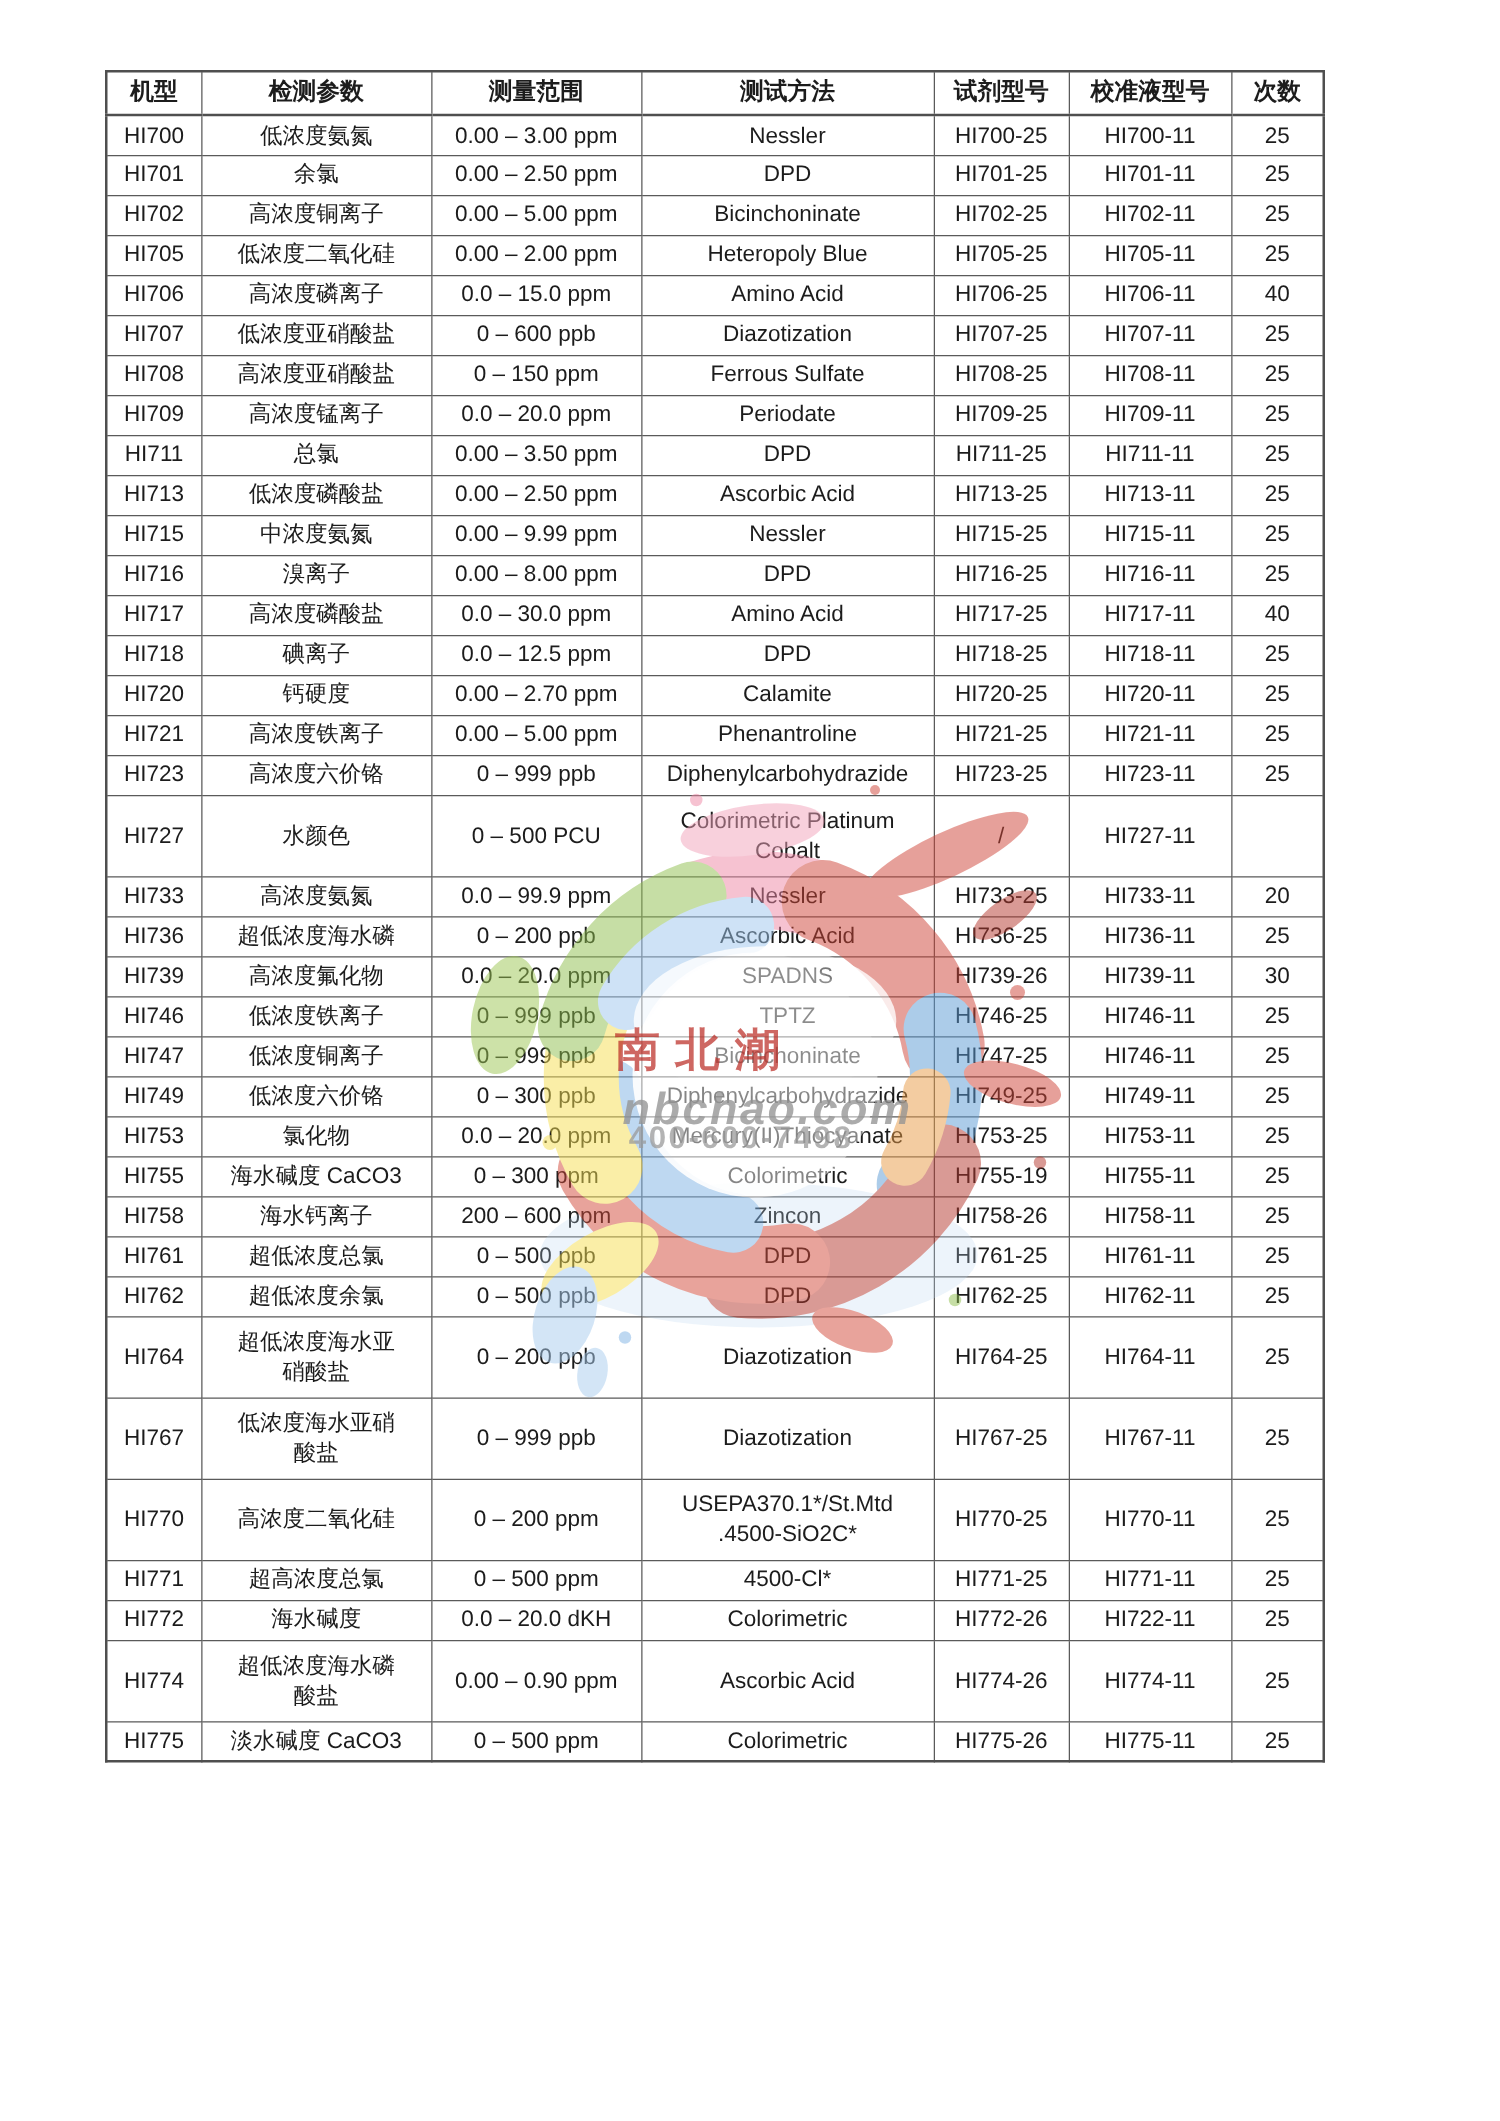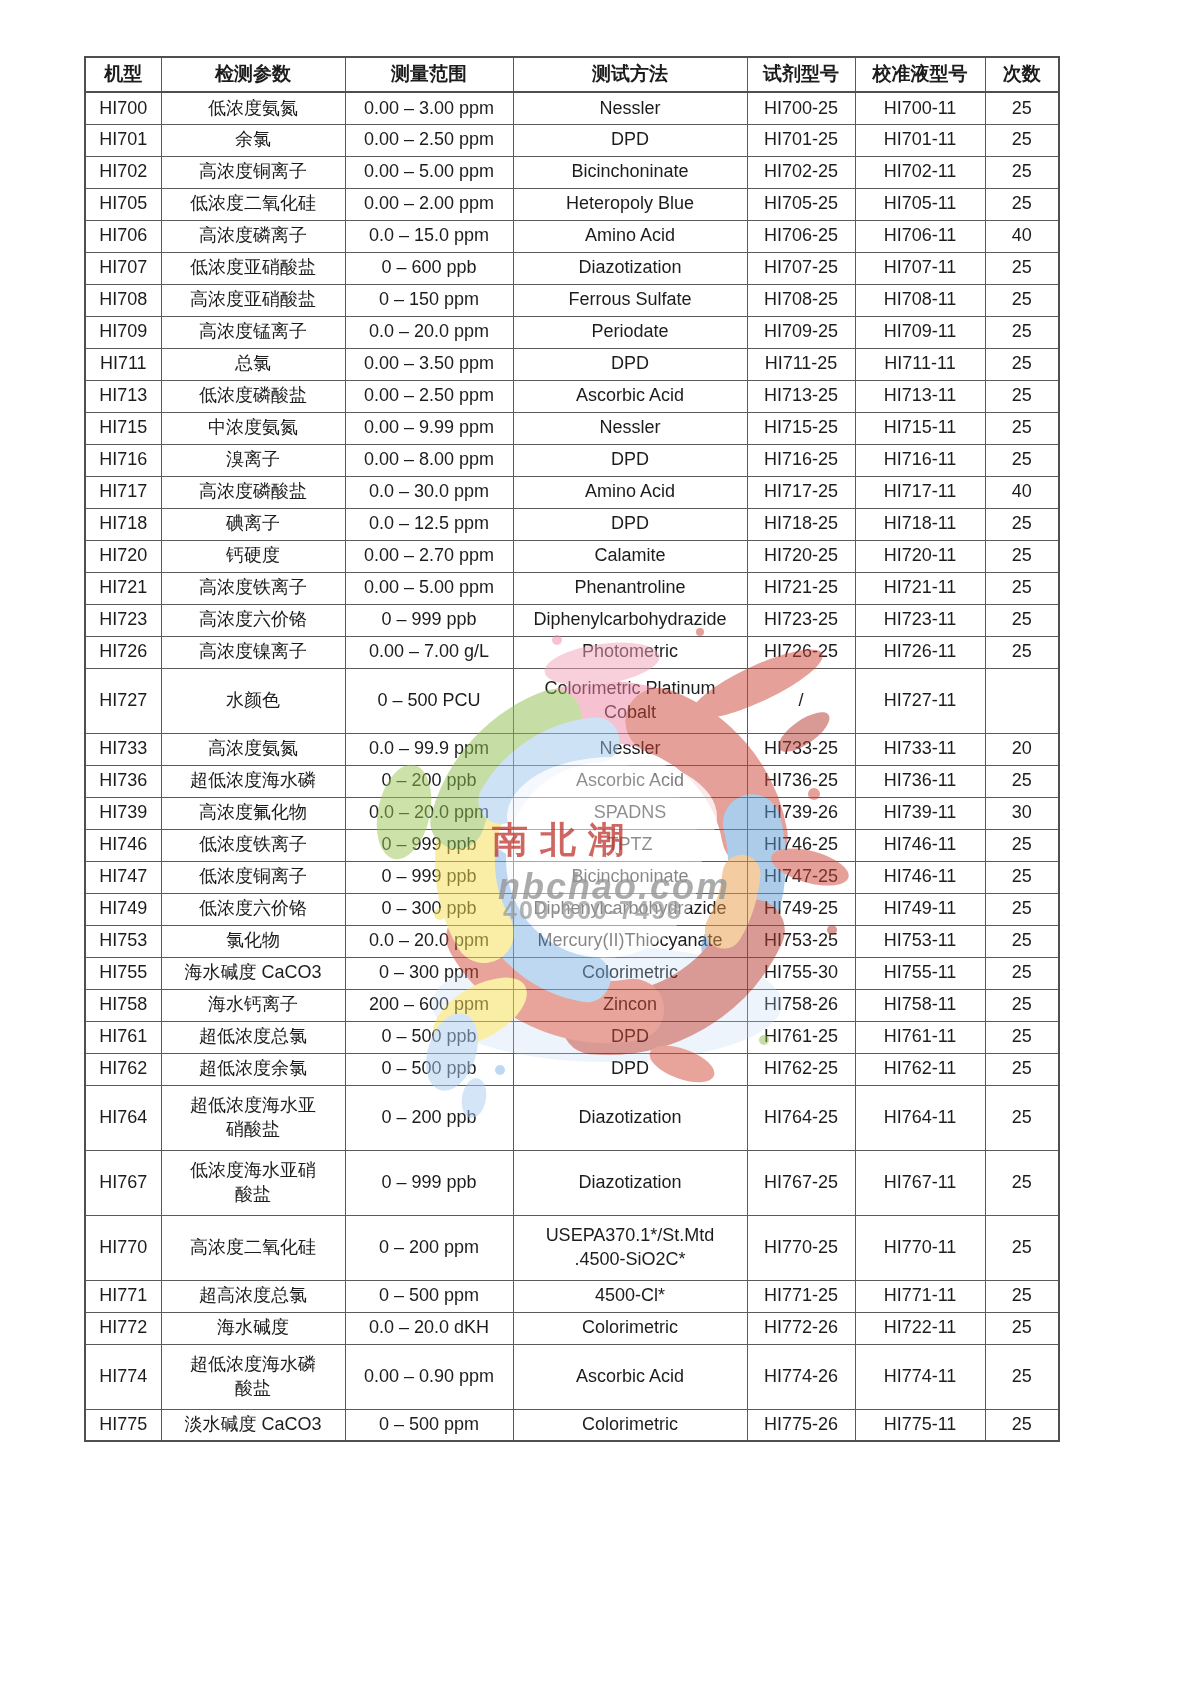--- a/index.html
+++ b/index.html
@@ -295,29 +295,20 @@
         </tr>
         <tr class="normal">
           <td>HI723</td>
           <td>高浓度六价铬</td>
           <td>0 – 999 ppb</td>
           <td>Diphenylcarbohydrazide</td>
           <td>HI723-25</td>
           <td>HI723-11</td>
           <td>25</td>
         </tr>
-        <tr class="normal">
-          <td>HI726</td>
-          <td>高浓度镍离子</td>
-          <td>0.00 – 7.00 g/L</td>
-          <td>Photometric</td>
-          <td>HI726-25</td>
-          <td>HI726-11</td>
-          <td>25</td>
-        </tr>
         <tr class="tall">
           <td>HI727</td>
           <td>水颜色</td>
           <td>0 – 500 PCU</td>
           <td>Colorimetric Platinum
 Cobalt</td>
           <td>/</td>
           <td>HI727-11</td>
           <td></td>
         </tr>
@@ -382,21 +373,21 @@
           <td>Mercury(II)Thiocyanate</td>
           <td>HI753-25</td>
           <td>HI753-11</td>
           <td>25</td>
         </tr>
         <tr class="normal">
           <td>HI755</td>
           <td>海水碱度 CaCO3</td>
           <td>0 – 300 ppm</td>
           <td>Colorimetric</td>
-          <td>HI755-30</td>
+          <td>HI755-19</td>
           <td>HI755-11</td>
           <td>25</td>
         </tr>
         <tr class="normal">
           <td>HI758</td>
           <td>海水钙离子</td>
           <td>200 – 600 ppm</td>
           <td>Zincon</td>
           <td>HI758-26</td>
           <td>HI758-11</td>

